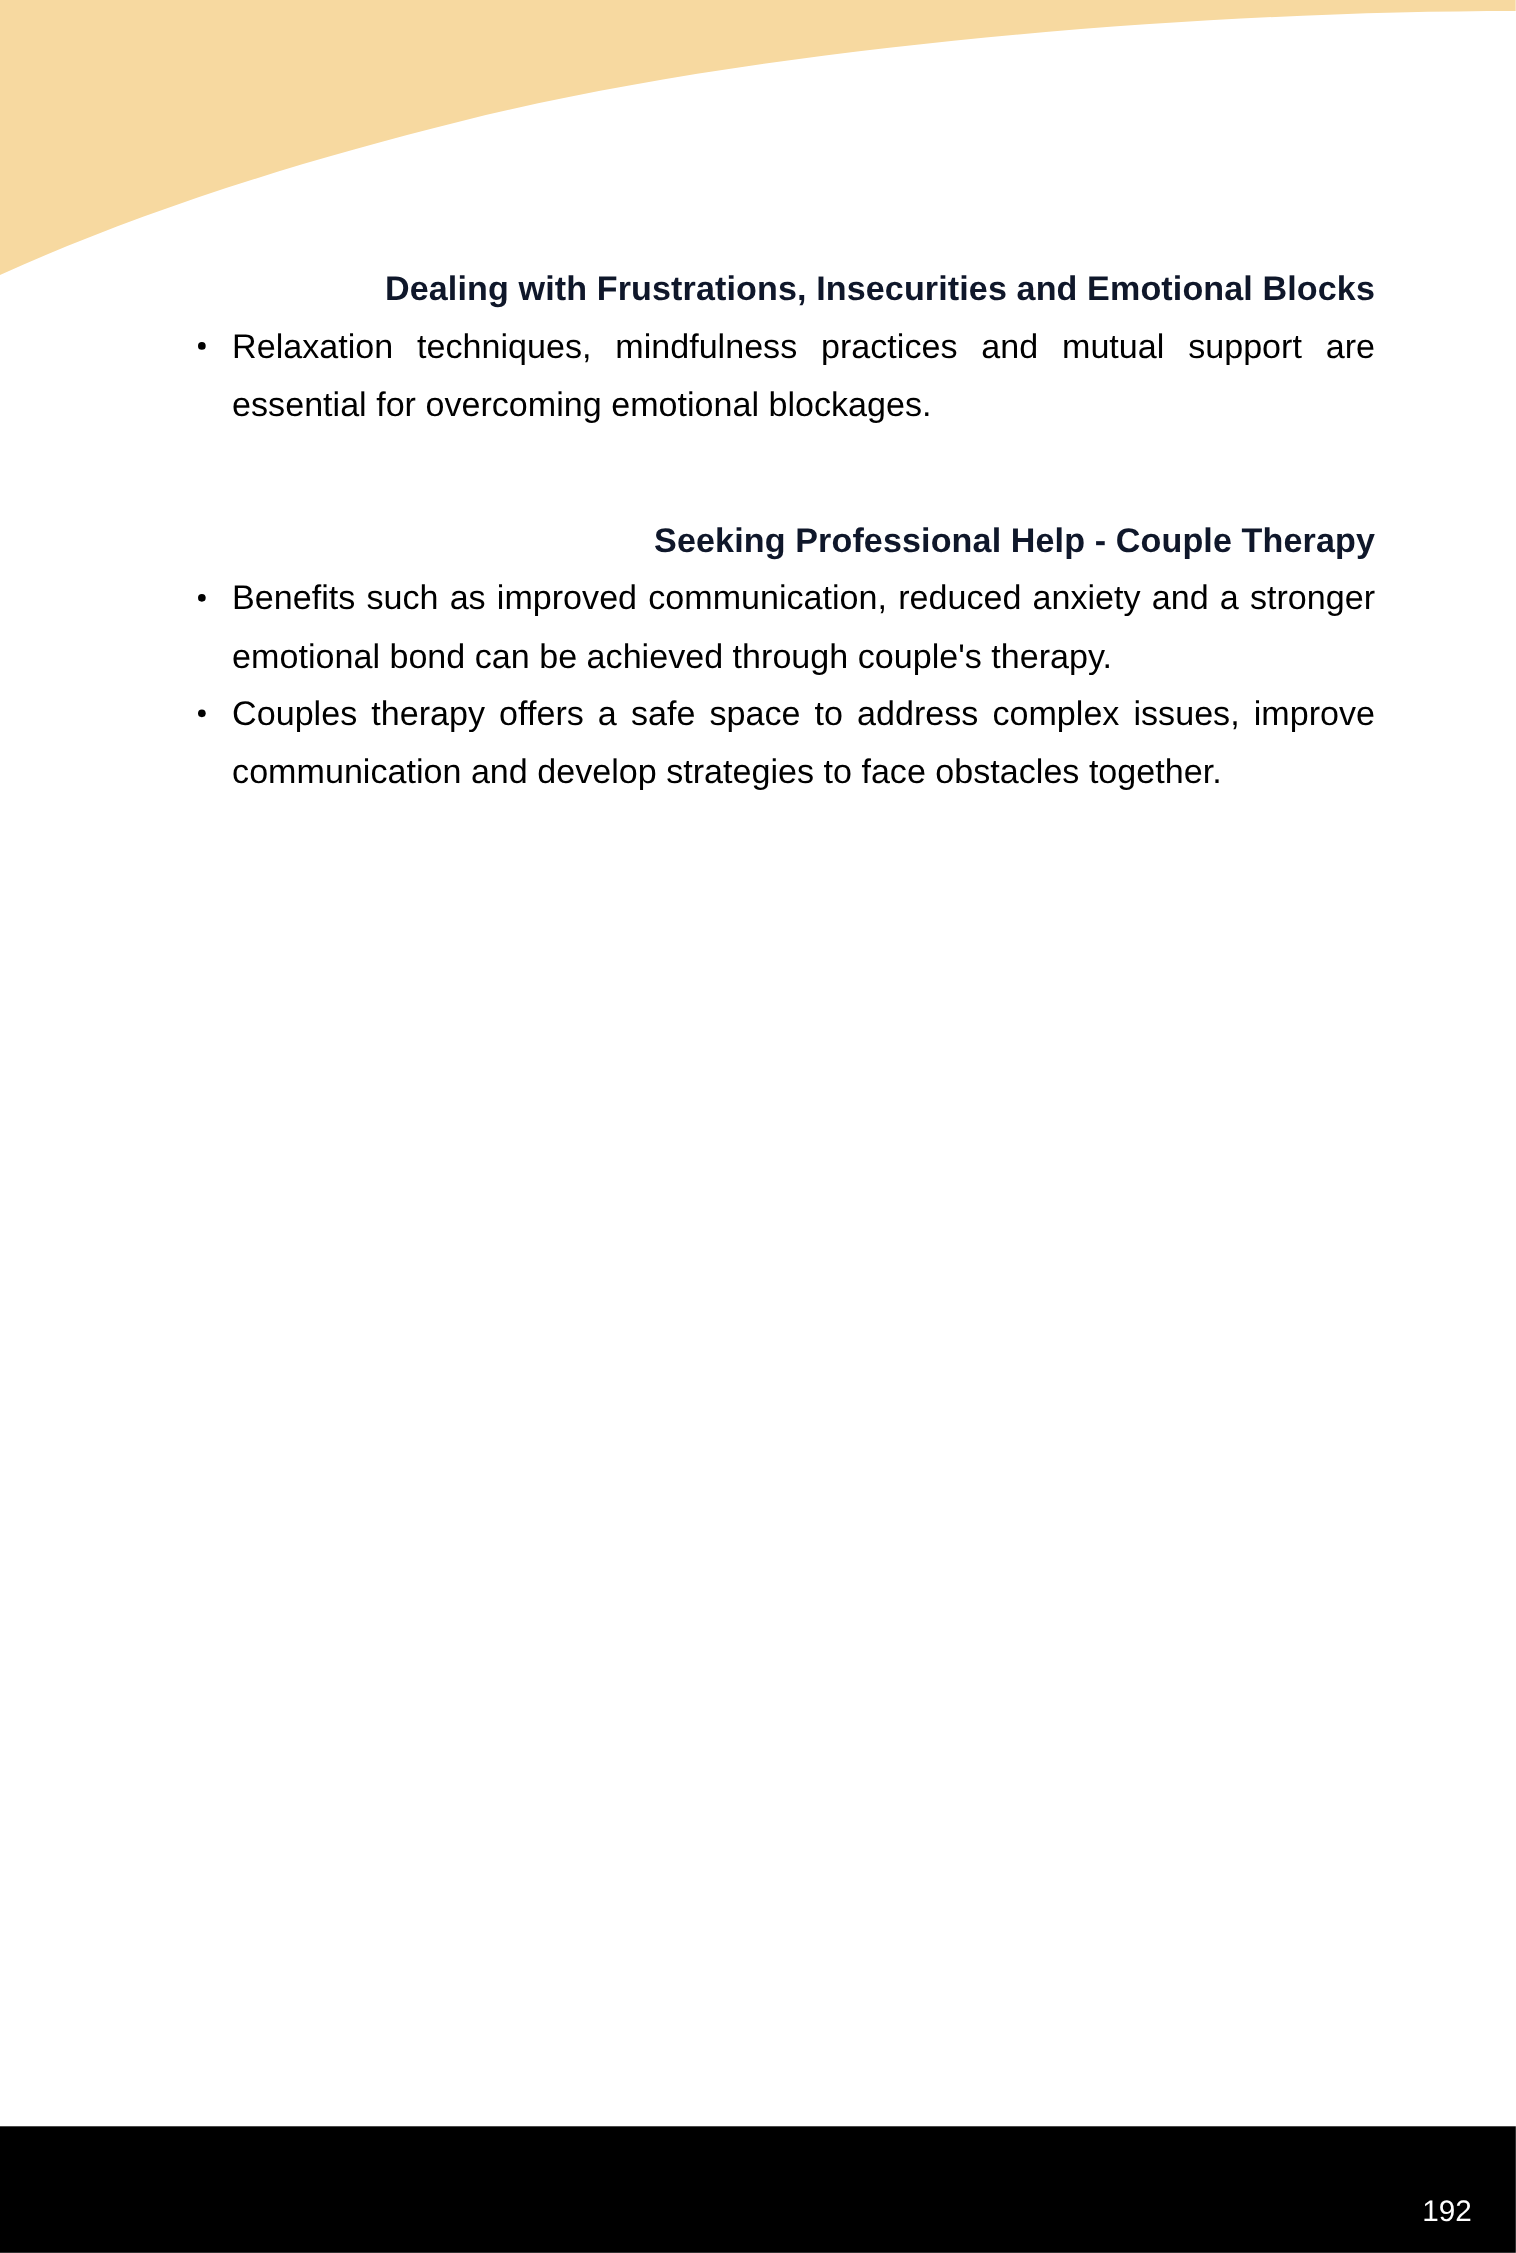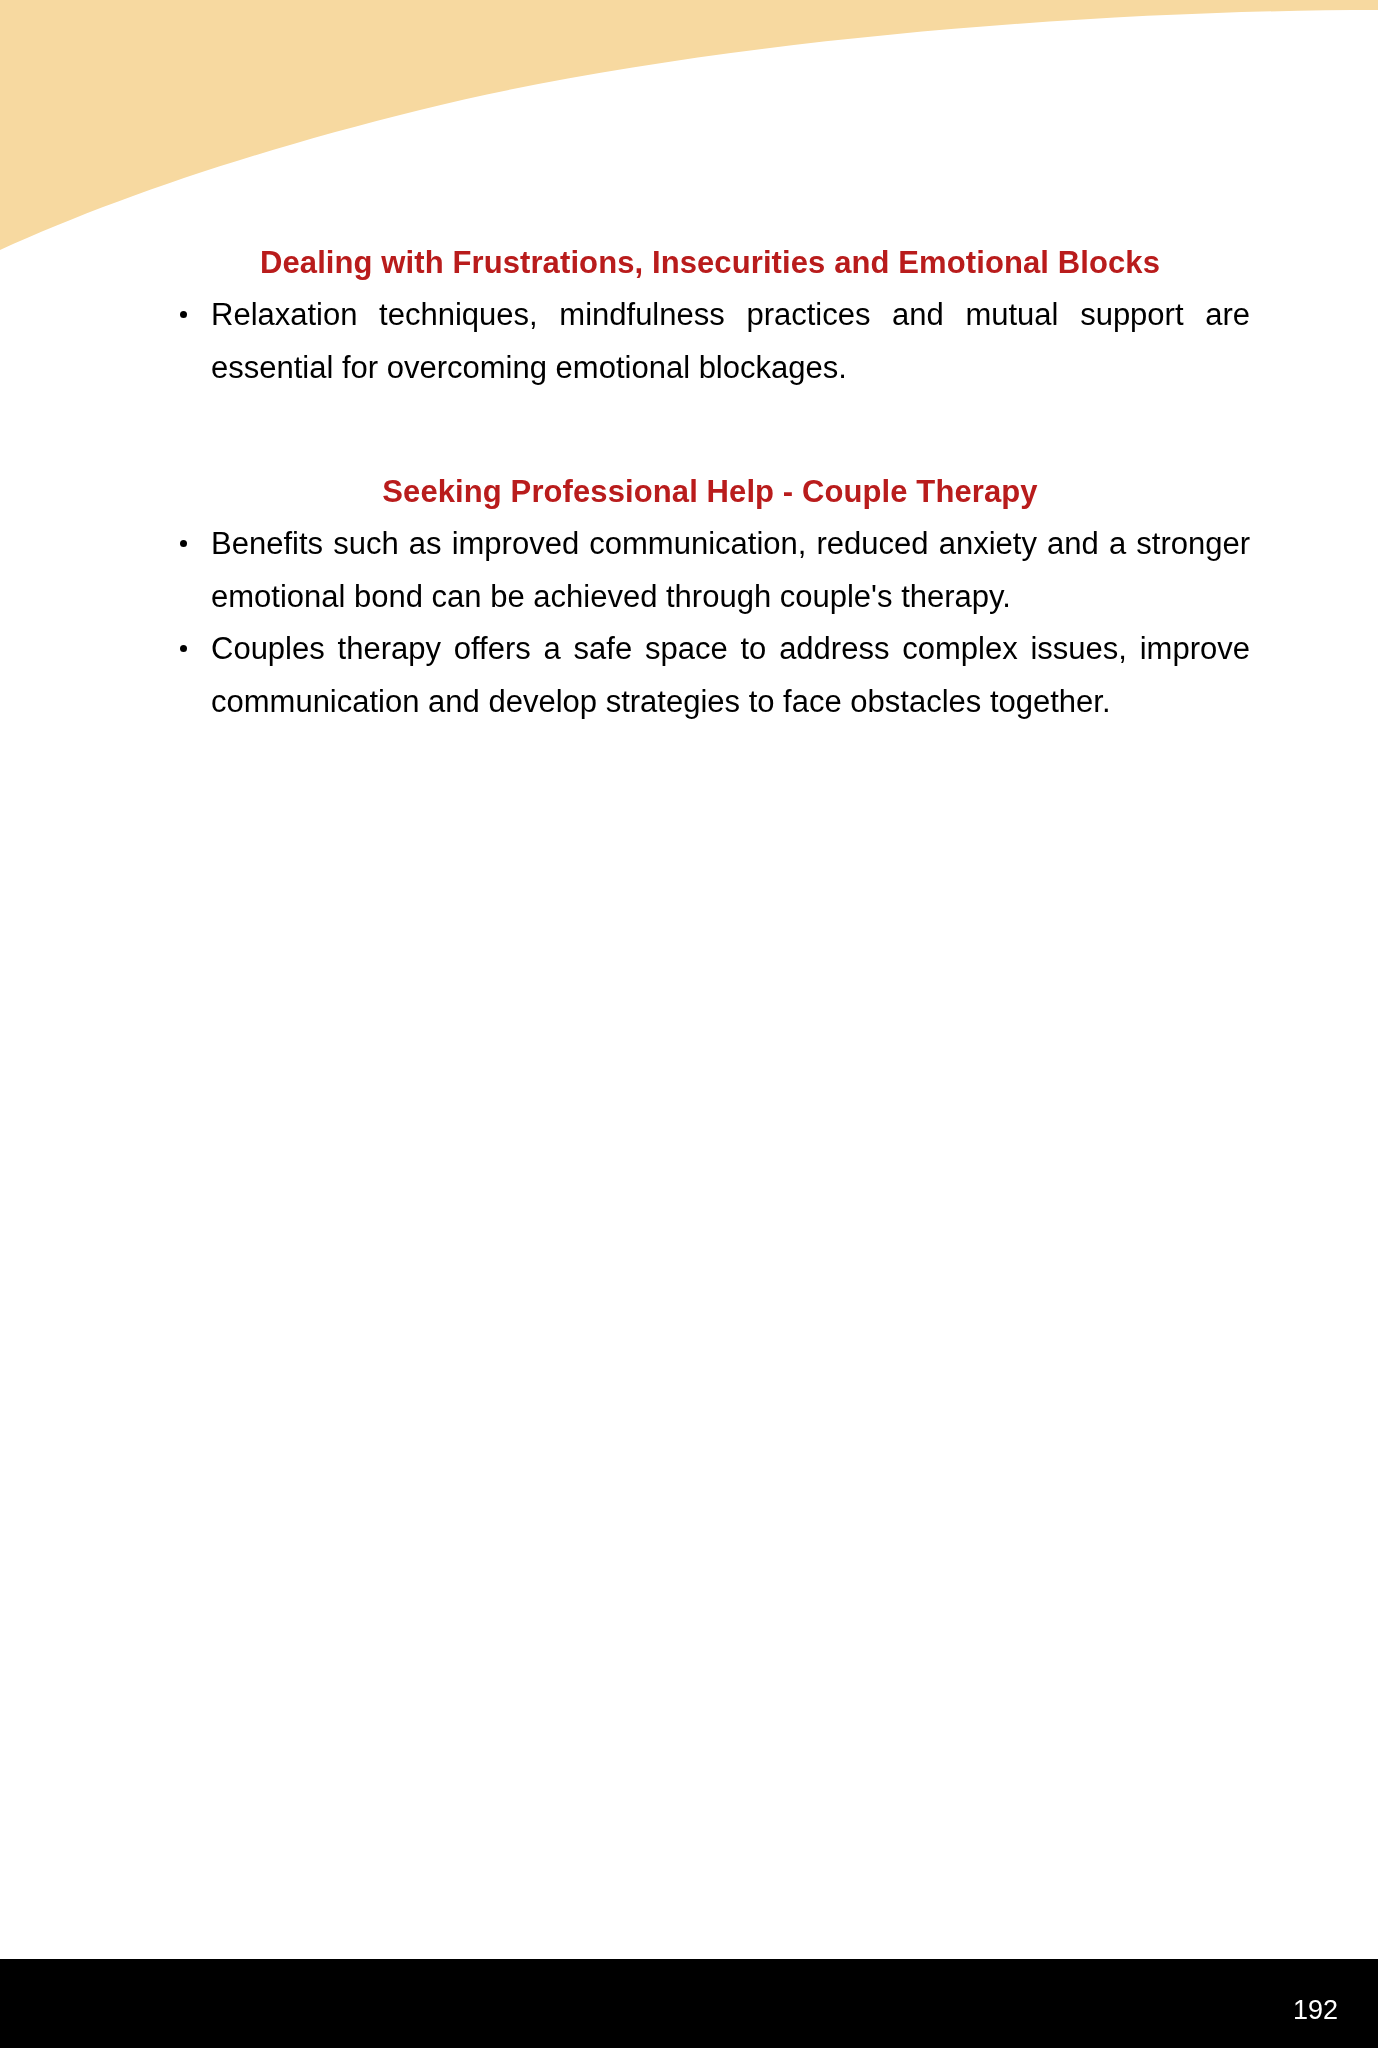--- a/index.html
+++ b/index.html
@@ -37,22 +37,22 @@
   .content {
     position: absolute;
     left: 170px;
     top: 236px;
     width: 1080px;
   }
 
   h2.section-title {
     font-size: 31px;
     font-weight: bold;
-    color: #b91c1c;
-    text-align: center;
+    color: #0f172a;
+    text-align: right;
     margin: 0;
     line-height: 1.72;
     letter-spacing: 0.1px;
   }
 
   .section-title.second {
     margin-top: 0;
   }
 
   ul.bullets {
@@ -86,21 +86,21 @@
   .spacer-block {
     height: 70px;
   }
 
   
   .footer-bar {
     position: absolute;
     left: 0;
     bottom: 0;
     width: 1378px;
-    height: 89px;
+    height: 115px;
     background: #000000;
   }
 
   .page-number {
     position: absolute;
     right: 40px;
     bottom: 22px;
     color: #ffffff;
     font-size: 27px;
     font-family: "Liberation Sans", sans-serif;

